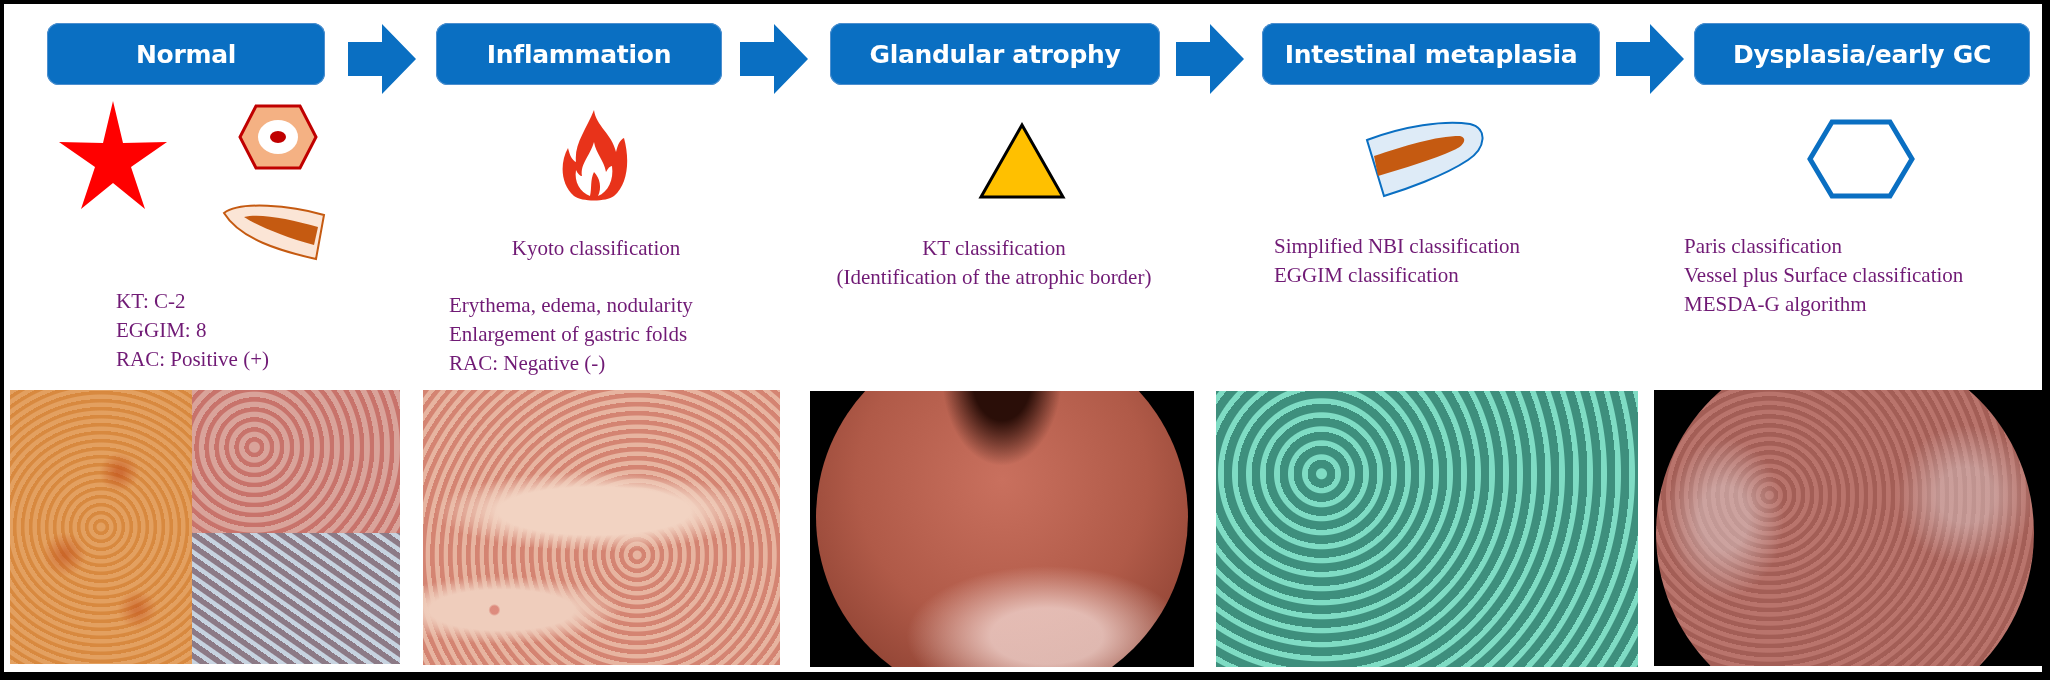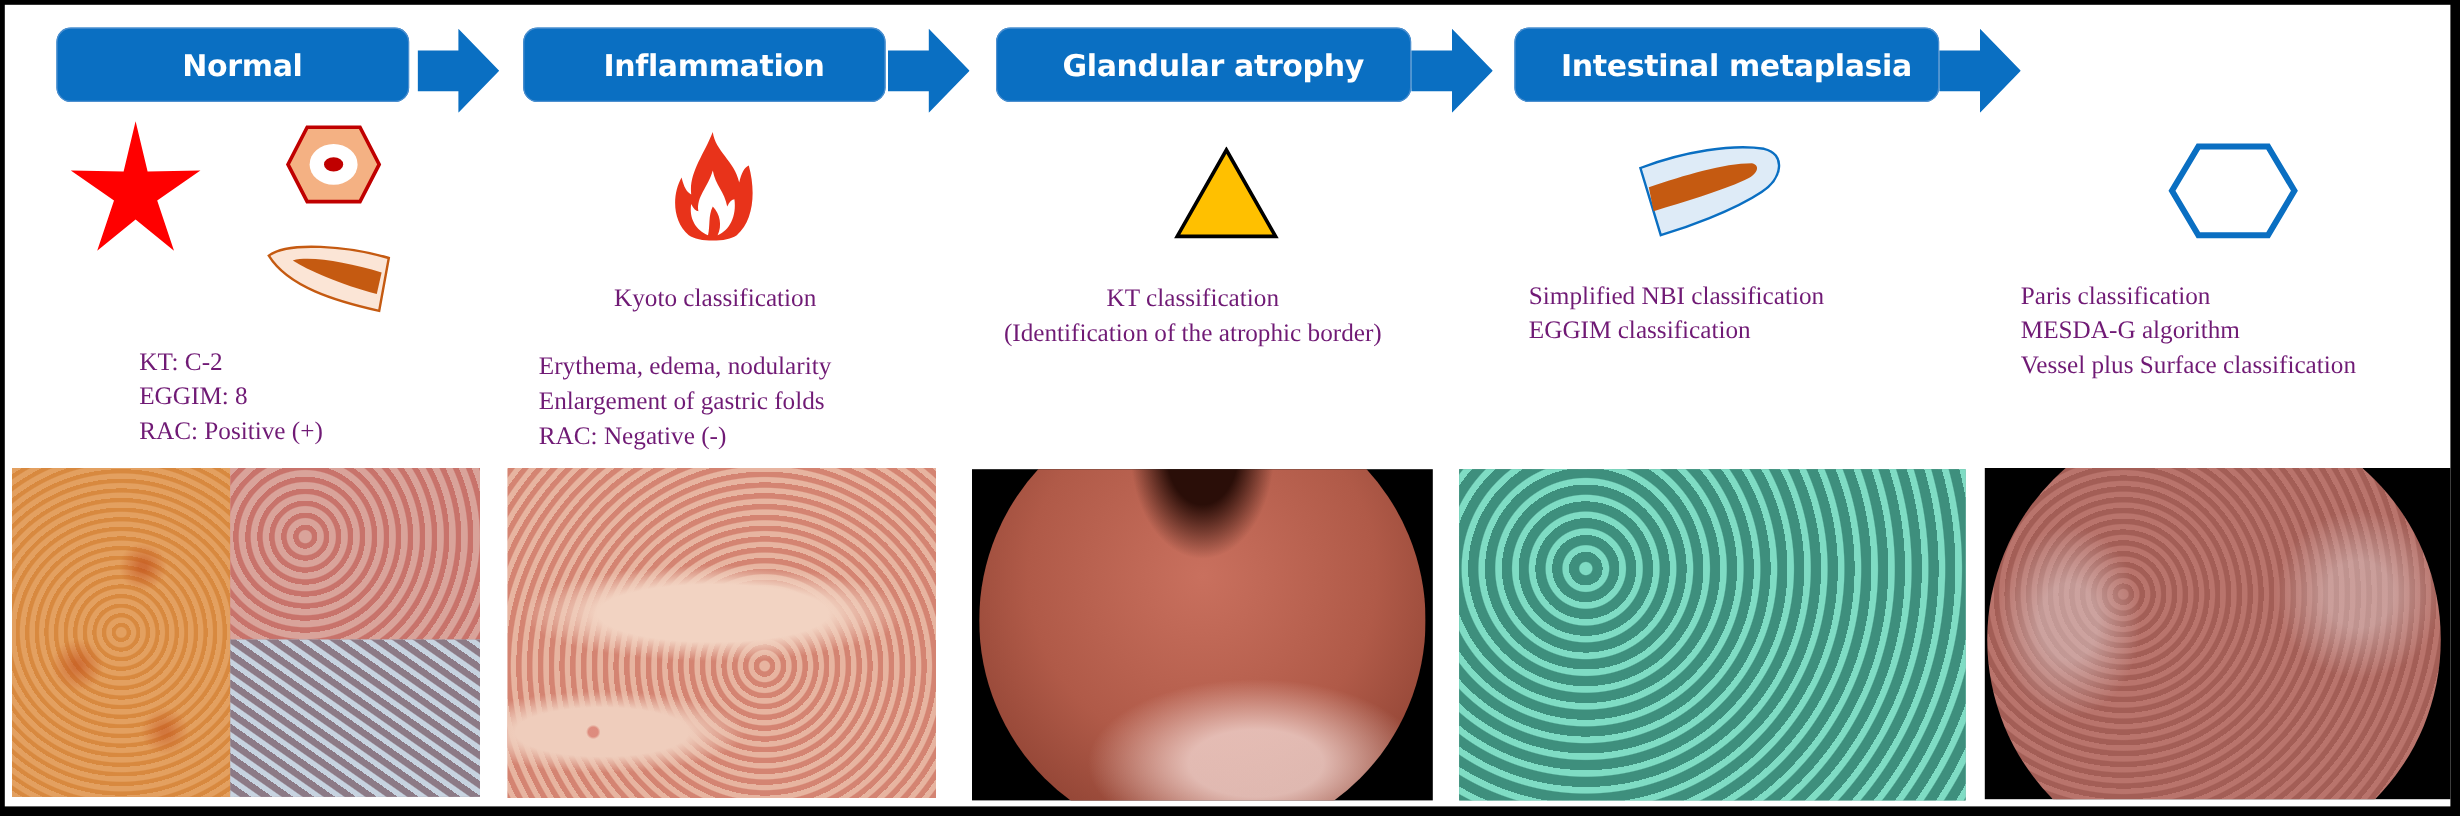--- a/index.html
+++ b/index.html
@@ -11,21 +11,20 @@
     position: absolute; left: 4px; top: 4px; width: 2038px; height: 668px;
     background: #fff; overflow: hidden;
   }
   .stage {
     position: absolute; top: 19px; height: 62px;
     background: #0a6fc2; border-radius: 12px;
     box-shadow: 0 0 0 1px #4d8fcf inset;
     color: #fff; display: flex; align-items: center; justify-content: center;
     font-family: "DejaVu Sans", sans-serif; font-weight: bold; font-size: 25px;
     letter-spacing: -0.3px;
-    padding-left: 16px;
   }
   .arrow { position: absolute; top: 20px; width: 68px; height: 70px; }
   .icon { position: absolute; }
   .desc {
     position: absolute; font-size: 21px; line-height: 29px; color: #701a75; white-space: nowrap;
   }
   .desc.center { text-align: center; }
   .desc div { display: block; }
   .photo { position: absolute; overflow: hidden; }
 </style>
@@ -38,20 +37,23 @@
       <span>Normal</span>
     </div>
   <div class="stage" style="left:432px;width:286px;">
       <span>Inflammation</span>
     </div>
   <div class="stage" style="left:826px;width:330px;">
       <span>Glandular atrophy</span>
     </div>
   <div class="stage" style="left:1258px;width:338px;">
       <span>Intestinal metaplasia</span>
+    </div>
+  <div class="stage" style="left:1690px;width:336px;">
+      <span>Dysplasia/early GC</span>
     </div>
 
   <svg class="arrow" style="left:344px;" viewBox="0 0 68 70">
       <polygon points="0,18 34,18 34,0 68,35 34,70 34,52 0,52" fill="#0a6fc2"></polygon>
     </svg>
   <svg class="arrow" style="left:736px;" viewBox="0 0 68 70">
       <polygon points="0,18 34,18 34,0 68,35 34,70 34,52 0,52" fill="#0a6fc2"></polygon>
     </svg>
   <svg class="arrow" style="left:1172px;" viewBox="0 0 68 70">
       <polygon points="0,18 34,18 34,0 68,35 34,70 34,52 0,52" fill="#0a6fc2"></polygon>
@@ -107,22 +109,22 @@
   <div class="desc" style="left:1270px;top:228px;">
     <div>Simplified NBI classification</div>
     <div>EGGIM classification</div>
   </div>
 
   <svg class="icon" style="left:1802px;top:114px;width:110px;height:82px;" viewBox="0 0 110 82">
     <polygon points="26,4 84,4 106,41 84,78 26,78 4,41" fill="#fff" stroke="#0a6fc2" stroke-width="5"></polygon>
   </svg>
   <div class="desc" style="left:1680px;top:228px;">
     <div>Paris classification</div>
+    <div>Vessel plus Surface classification</div>
     <div>MESDA-G algorithm</div>
-    <div>Vessel plus Surface classification</div>
   </div>
 
   <div class="photo" style="left:6px;top:386px;width:182px;height:274px;
        background:
          radial-gradient(circle at 60% 30%, rgba(190,70,20,.55) 0 3px, transparent 20px),
          radial-gradient(circle at 30% 60%, rgba(190,70,20,.5) 0 3px, transparent 22px),
          radial-gradient(circle at 70% 80%, rgba(190,70,20,.45) 0 3px, transparent 20px),
          repeating-radial-gradient(circle at 50% 50%, #e3a060 0 4px, #d8893f 5px 8px),
          linear-gradient(135deg,#d99a55,#cf7a34);"></div>
   <div class="photo" style="left:188px;top:386px;width:208px;height:143px;

